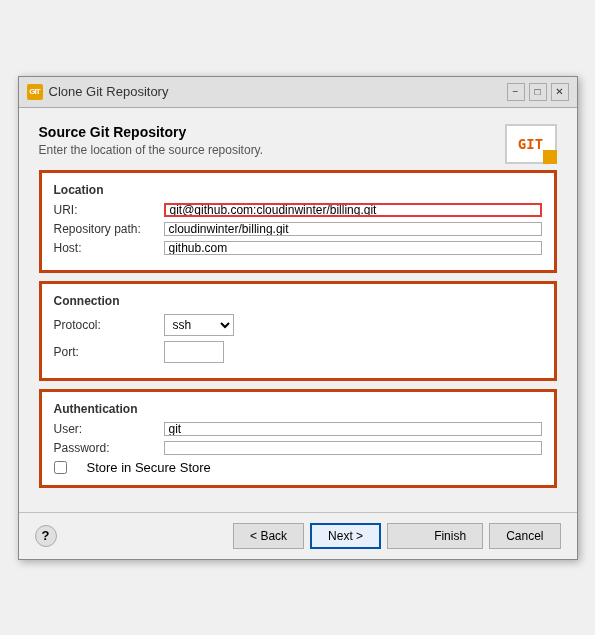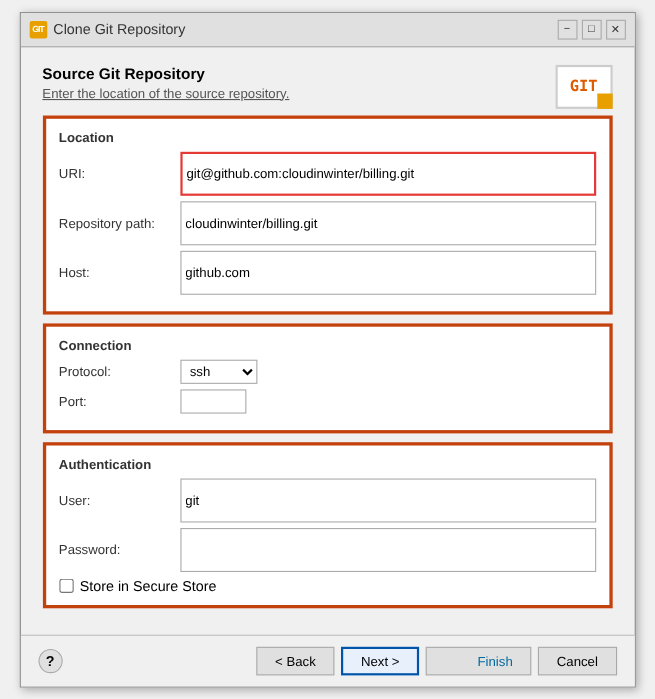--- a/index.html
+++ b/index.html
@@ -83,21 +83,20 @@
     }
     .section-title {
       font-size: 14px;
       font-weight: bold;
       color: #000;
     }
     .section-subtitle {
       font-size: 12px;
       color: #555;
       margin-top: 3px;
-      text-decoration: underline;
     }
     .git-logo {
       width: 52px;
       height: 40px;
       border: 2px solid #ccc;
       display: flex;
       align-items: center;
       justify-content: center;
       font-size: 14px;
       font-weight: bold;
@@ -138,21 +137,21 @@
       align-items: center;
       margin-bottom: 5px;
     }
     .form-label {
       min-width: 110px;
       font-size: 12px;
       color: #333;
     }
     .form-input {
       flex: 1;
-      height: 40px;
+      height: 14px;
       border: 1px solid #aaa;
       padding: 2px 4px;
       font-size: 12px;
       background: #fff;
       outline: none;
     }
     .uri-input {
       border: 2px solid #e53935 !important;
     }
     .local-file-btn {
@@ -183,21 +182,21 @@
       width: 60px;
       height: 22px;
       border: 1px solid #aaa;
       padding: 2px 4px;
       font-size: 12px;
       background: #fff;
     }
     .checkbox-row {
       display: flex;
       align-items: center;
-      gap: 6px;
+      gap: 20px;
       margin-top: 4px;
     }
     .checkbox-row input[type="checkbox"] {
       width: 13px;
       height: 13px;
       cursor: pointer;
     }
     .footer {
       border-top: 1px solid #c0c0c0;
       padding: 10px 16px;
@@ -233,21 +232,21 @@
       border: 1px solid #aaa;
       background: #e0e0e0;
       font-size: 12px;
       cursor: pointer;
     }
     .footer-btn.primary {
       border: 2px solid #0055aa;
       background: #e8f0fc;
     }
     .footer-btn:disabled {
-      color: #0369a1;
+      color: #000000;
       cursor: default;
       padding-left: 46px;
     }
   </style>
 </head>
 <body>
 
 <div class="window">
 
   <div class="title-bar">

